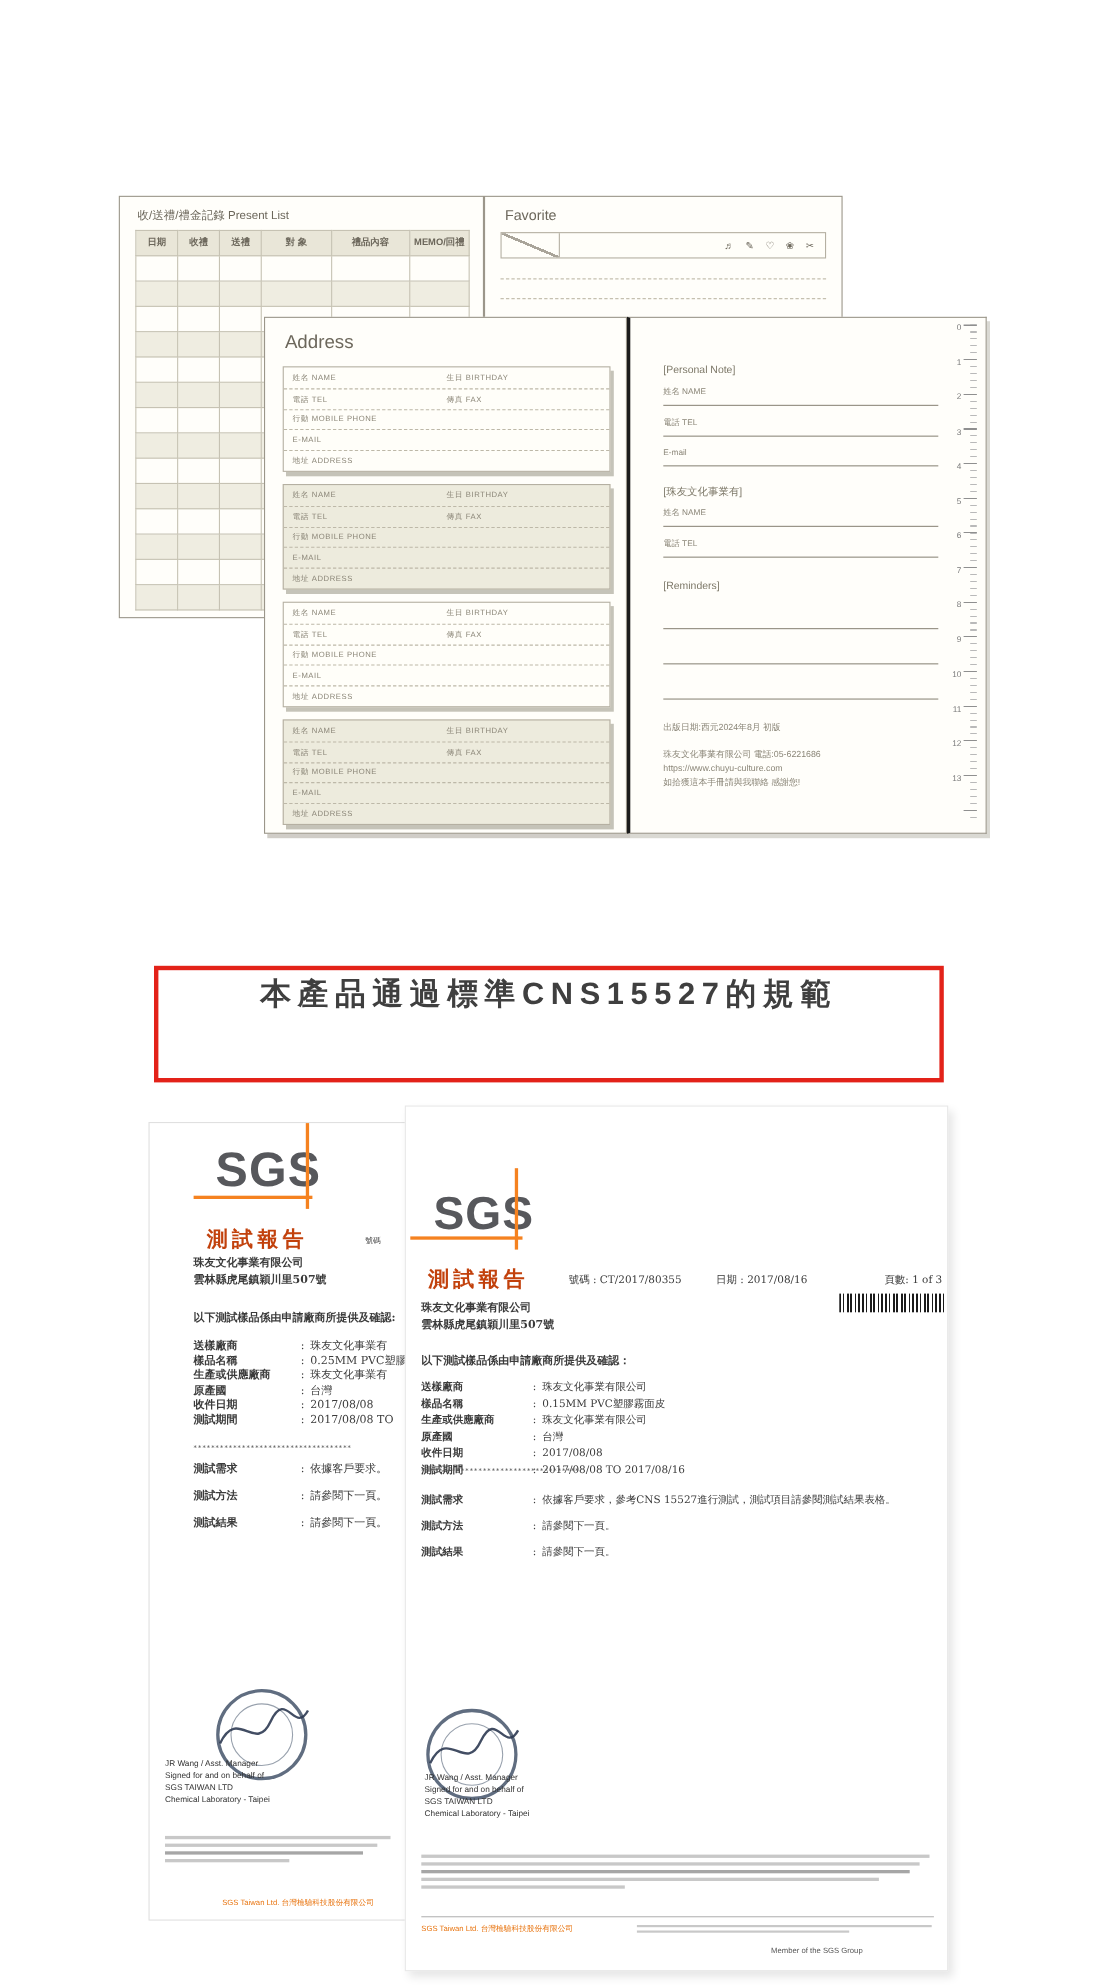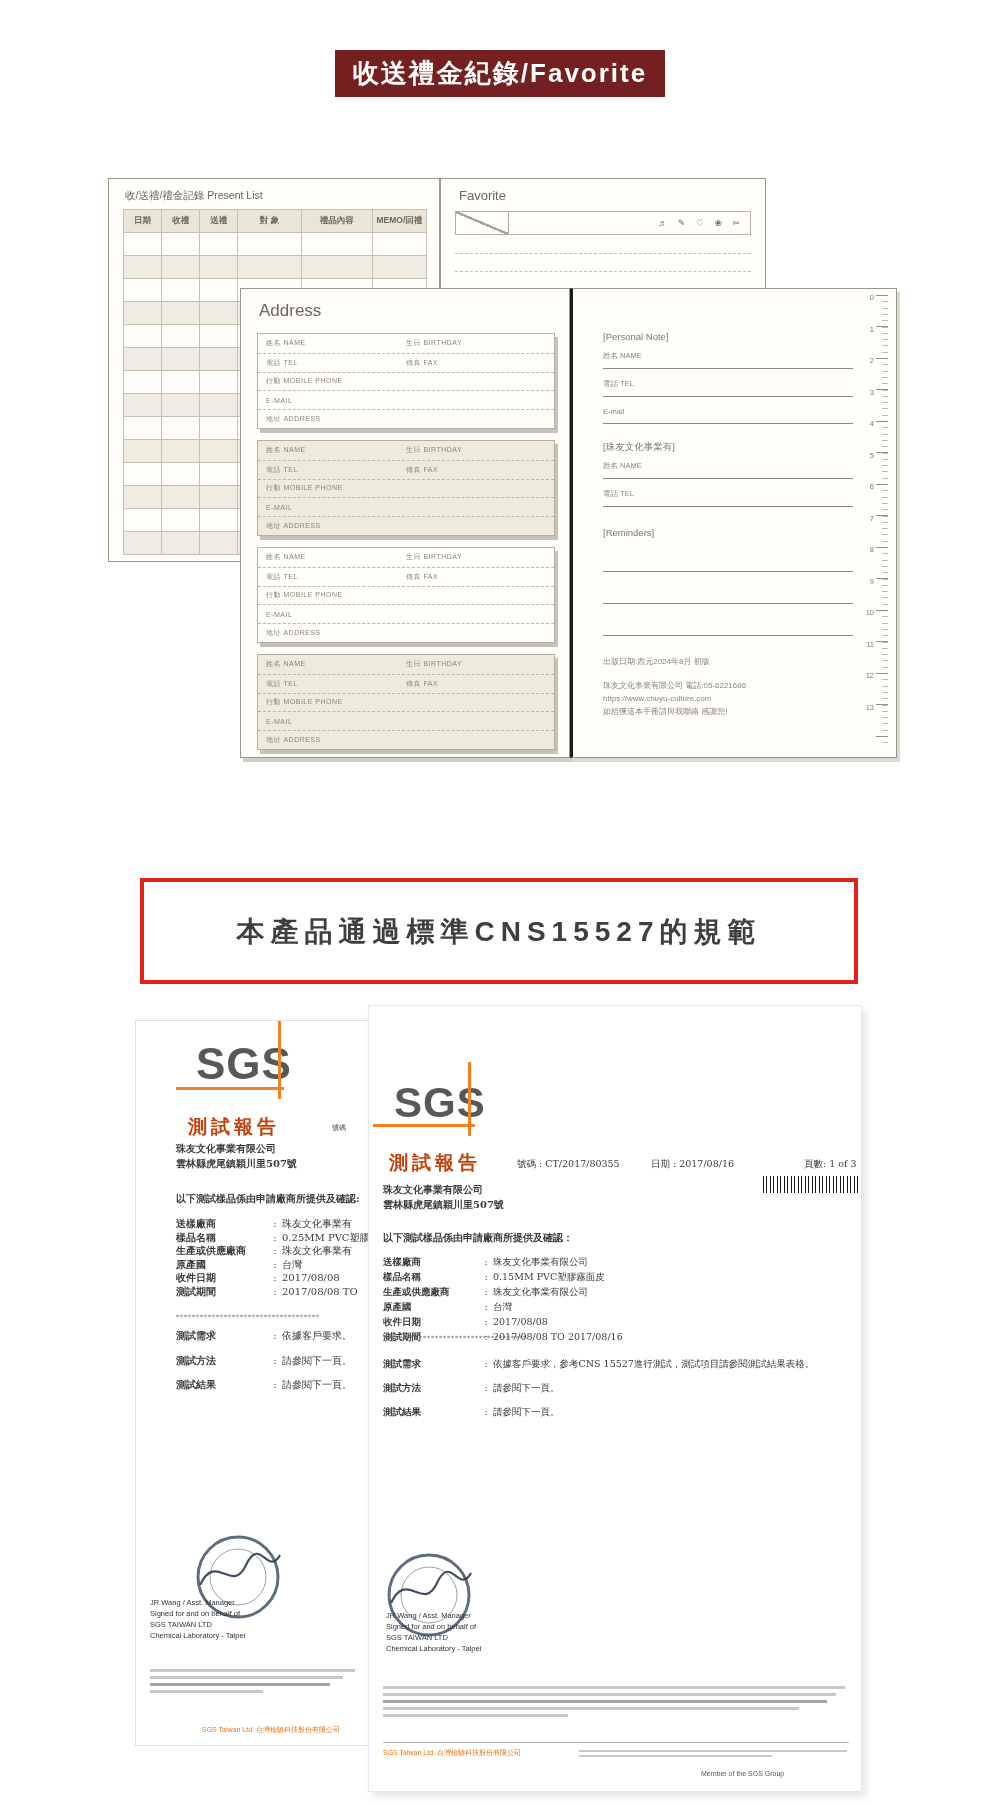--- a/index.html
+++ b/index.html
@@ -45,21 +45,21 @@
   .pp-line{width:250px;border-bottom:1px solid #8f8a7d;height:30px;}
   .pp-pub{font-size:8px;color:#8b8678;line-height:13px;}
   .ruler-ticks{position:absolute;right:8px;top:6px;bottom:12px;width:12px;
      background-image:repeating-linear-gradient(to bottom,#8f8f8f 0 1px,transparent 1px 31.5px),
                       repeating-linear-gradient(to bottom,#b9b9b9 0 1px,transparent 1px 6.3px);
      background-size:12px auto,6px auto;background-position:right top,right top;background-repeat:no-repeat,no-repeat;}
   .ruler-num{position:absolute;right:22px;width:14px;text-align:right;font-size:7.5px;color:#7a7a7a;}
 
   
   #cert-box{left:140px;top:878px;width:718px;height:106px;border:4px solid #e32219;box-sizing:border-box;
-     text-align:center;display:flex;flex-direction:column;justify-content:center;}
+     text-align:center;display:flex;justify-content:center;}
   #cert-box div{font-size:28px;font-weight:600;color:#3f3f3f;line-height:43px;}
   #cert-line1{letter-spacing:6px;}
   #cert-line2{letter-spacing:3px;}
 
   
   .sgs-doc{position:absolute;background:#fff;box-sizing:border-box;
      font-family:"DejaVu Serif","Liberation Serif",serif;color:#3b3b3b;}
   #sgs-left{left:135px;top:1020px;width:570px;height:726px;border:1px solid #e0e0e0;z-index:1;}
   #sgs-right{left:368px;top:1005px;width:494px;height:787px;border:1px solid #e8e8e8;z-index:2;
      box-shadow:4px 5px 8px rgba(0,0,0,.10);}
@@ -85,23 +85,20 @@
   .stripe.dk{background:#a6a6a6;}
   .orange-foot{font-size:7px;color:#e87511;font-family:"Liberation Sans","DejaVu Sans",sans-serif;}
   .barcode{background:repeating-linear-gradient(90deg,#1a1a1a 0 1.5px,#fff 1.5px 3px,#1a1a1a 3px 4.5px,#fff 4.5px 7px);}
   .tiny-gray{font-family:"Liberation Sans","DejaVu Sans",sans-serif;font-size:7px;color:#555;}
 </style>
 </head>
 <body>
 
 <div id="canvas">
 
-  <div class="abs banner-wrap" style="top:50px;">
-    <span class="banner banner1">收送禮金紀錄/Favorite</span>
-  </div>
 
   <div class="mock-page" id="page-favorite" style="left:440px;top:178px;width:326px;height:384px;z-index:1;">
     <div class="abs mock-title" style="left:18px;top:9px;font-size:13px;">Favorite</div>
     <div class="fav-head">
       <div class="fav-datecell"></div>
       <div class="fav-icons">♬ ✎ ♡ ❀ ✂</div>
     </div>
     <div class="fav-dash" style="top:74px;"></div>
     <div class="fav-dash" style="top:92px;"></div>
     <div class="fav-dash" style="top:110px;"></div>

